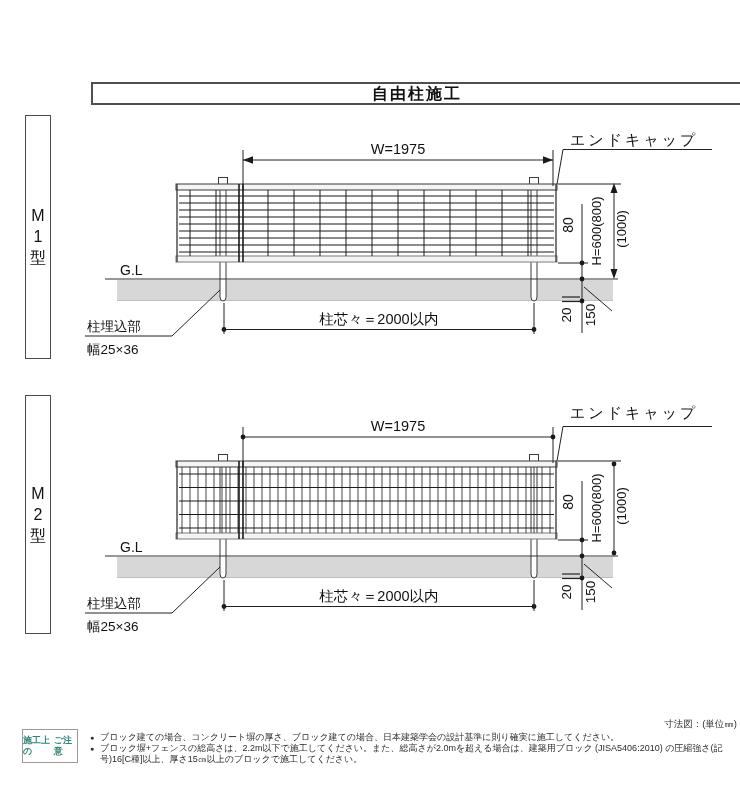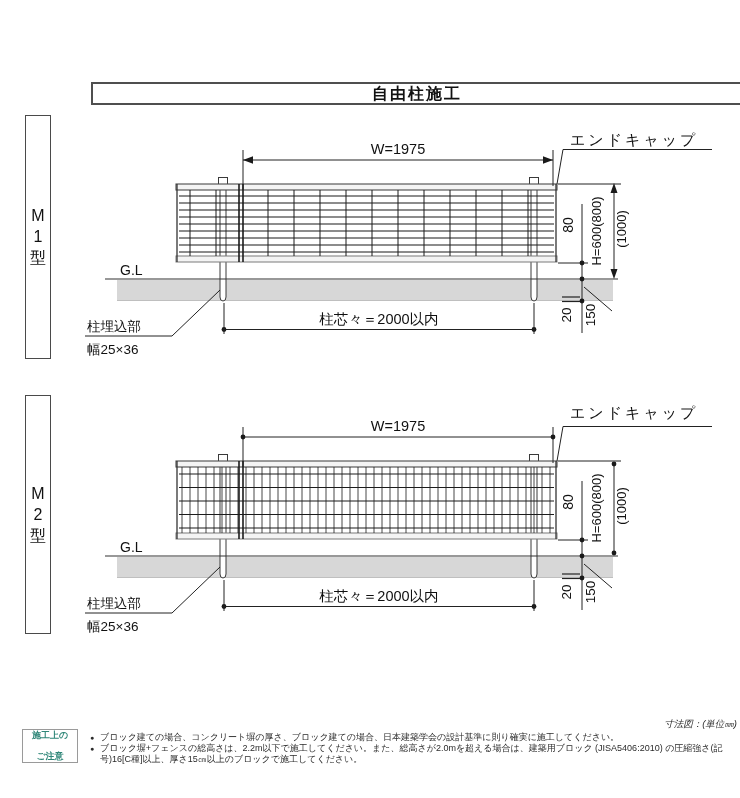--- a/index.html
+++ b/index.html
@@ -8,27 +8,27 @@
   .abs{position:absolute;margin-left:6px;}
   #diagram-svg{position:absolute;left:0;top:0;}
   svg text{fill:#111;font-family:"Liberation Sans","DejaVu Sans",sans-serif;}
   .title-bar{left:85px;top:82px;width:648px;height:19px;border:2px solid #4f4f4f;
              font-size:16px;font-weight:bold;text-align:center;line-height:19px;letter-spacing:2px;}
   .model-box{left:19px;width:24px;border:1.5px solid #4a4a4a;display:flex;flex-direction:column;
              align-items:center;justify-content:center;gap:3px;font-size:16px;line-height:18px;background:#fff;}
   #m1-box{top:115px;height:242px;}
   #m2-box{top:395px;height:237px;}
   .caution-box{left:16px;top:729px;width:54px;height:32px;border:1px solid #9a9a9a;
-               display:flex;flex-direction:column;align-items:center;justify-content:space-between;
+               display:flex;flex-direction:row;align-items:center;justify-content:flex-start;
                font-size:9px;line-height:11px;color:var(--caution,#2e8678);font-weight:bold;}
   .notes{left:84px;top:732px;width:652px;font-size:9px;line-height:11px;color:#2b2b2b;}
   .bullet{display:flex;}
   .bullet .bmark{width:10px;flex:0 0 10px;font-size:7px;line-height:11px;}
   .bullet .txt{flex:1;}
-  .unit-note{right:3px;top:718px;font-size:9.5px;color:#2b2b2b;font-style:italic;}
+  .unit-note{right:3px;top:718px;font-size:9.5px;color:#2b2b2b;}
 </style>
 </head>
 <body>
 
 <svg id="diagram-svg" width="740" height="798" viewBox="0 0 740 798">
 
   <g id="m1-lines">
       <rect x="117" y="280" width="496" height="20" fill="#d7d7d7"></rect>
       <line x1="117" y1="300.5" x2="613" y2="300.5" stroke="#bfbfbf" stroke-width="1"></line>
       <path d="M 220,187 L 220,297 Q 220,301 223,301 Q 226,301 226,297 L 226,187 Z" fill="#fff" stroke="#3a3a3a" stroke-width="1"></path>

